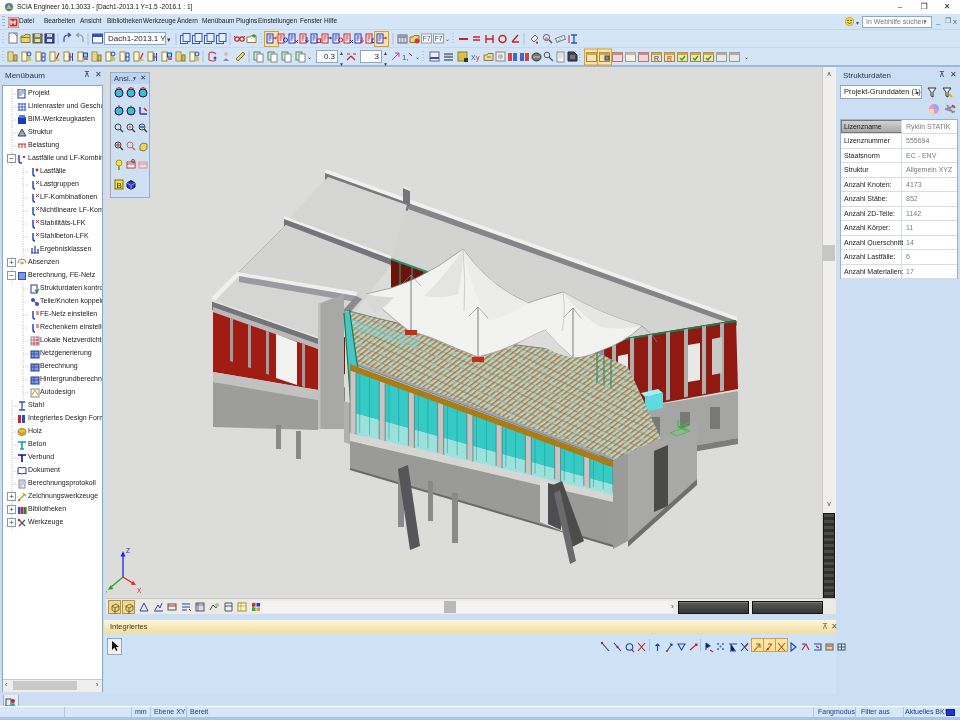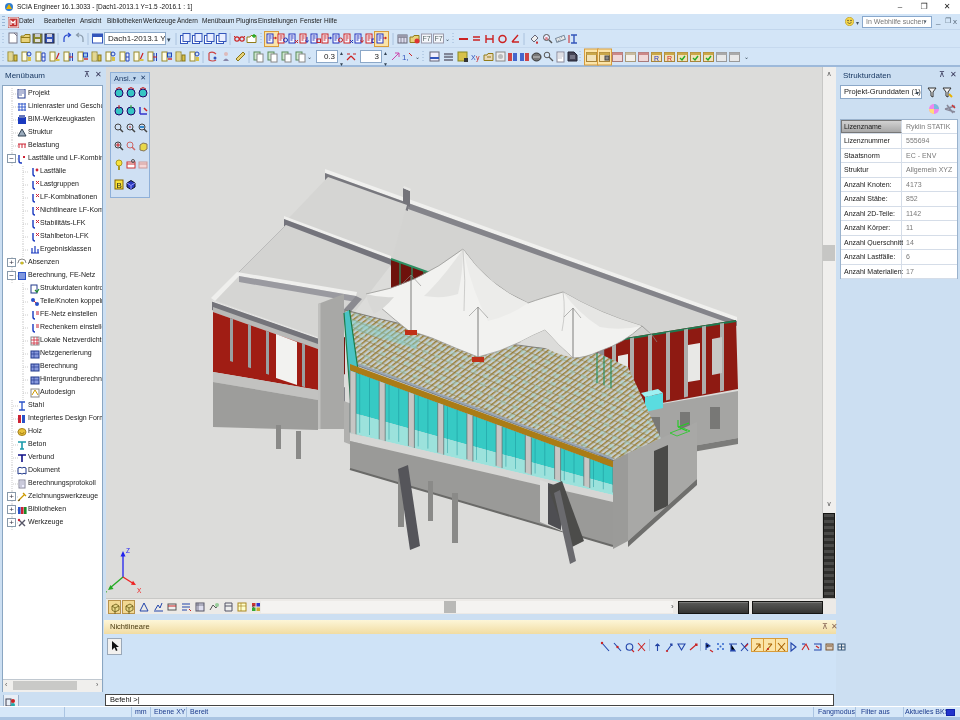--- a/index.html
+++ b/index.html
@@ -1288,21 +1288,21 @@
         <div style="position:absolute;left:155px;top:2px;width:412px;height:12px;background:#f4f3f1"></div>
         <div style="position:absolute;left:338px;top:2px;width:12px;height:12px;background:#b9b9b7"></div>
         <span style="position:absolute;left:565px;top:3px;font-size:8px;color:#444">›</span>
         <div style="position:absolute;left:572px;top:2px;width:71px;height:13px;background:linear-gradient(#5a5a58,#353533);border:1px solid #161614;box-shadow:inset 0 1px 0 #7a7a78"></div>
         <div style="position:absolute;left:646px;top:2px;width:71px;height:13px;background:linear-gradient(#5a5a58,#353533);border:1px solid #161614;box-shadow:inset 0 1px 0 #7a7a78"></div>
       </div>
     </div>
 
   <div id="cmdsep" class="abs"></div>
   <div id="cmdhead" class="abs">
-      <span class="abs" style="left:6px;top:2px">Nichtlineare</span>
+      <span class="abs" style="left:6px;top:2px">Integriertes</span>
     <span class="abs" style="left:718px;top:2px;font-size:8px;color:#865">⊼</span>
     <span class="abs" style="left:727px;top:2px;font-size:8px;color:#865">✕</span>
   </div>
   <div id="cmdbody" class="abs">
     <div class="abs" style="left:3px;top:4px;width:15px;height:17px;background:#f2f1ef;border:1px solid #9aa8b8">
       <svg width="13" height="15">
           <path d="M4 2 L4 11 L6.5 8.5 L8 12 L9.5 11.3 L8 8 L11 8 Z" fill="#111"></path>
         </svg>
     </div>
     <div id="cmdicons">
@@ -1378,21 +1378,20 @@
         <div style="position:absolute;left:720px;top:5px;width:11px;height:12px;"><svg width="11" height="12">
             <rect x="2" y="3" width="7" height="6" fill="#dcb" stroke="#753"></rect>
             <path d="M3 5 h5" stroke="#753"></path>
           </svg></div>
         <div style="position:absolute;left:732px;top:5px;width:11px;height:12px;"><svg width="11" height="12">
             <rect x="2" y="3" width="7" height="6" fill="#eee" stroke="#357"></rect>
             <path d="M2 6 h7 M5.5 3 v6" stroke="#357"></path>
           </svg></div>
       </div>
     </div>
-  <div id="cmdinput" class="abs">Befehl &gt;|</div>
 
   <div id="status" class="abs">
     <div class="dv" style="left:64px"></div>
     <div class="dv" style="left:131px"></div>
     <span style="left:135px">mm</span>
     <div class="dv" style="left:150px"></div>
     <span style="left:154px">Ebene XY</span>
     <div class="dv" style="left:186px"></div>
     <span style="left:190px">Bereit</span>
     <div class="dv" style="left:813px"></div>

